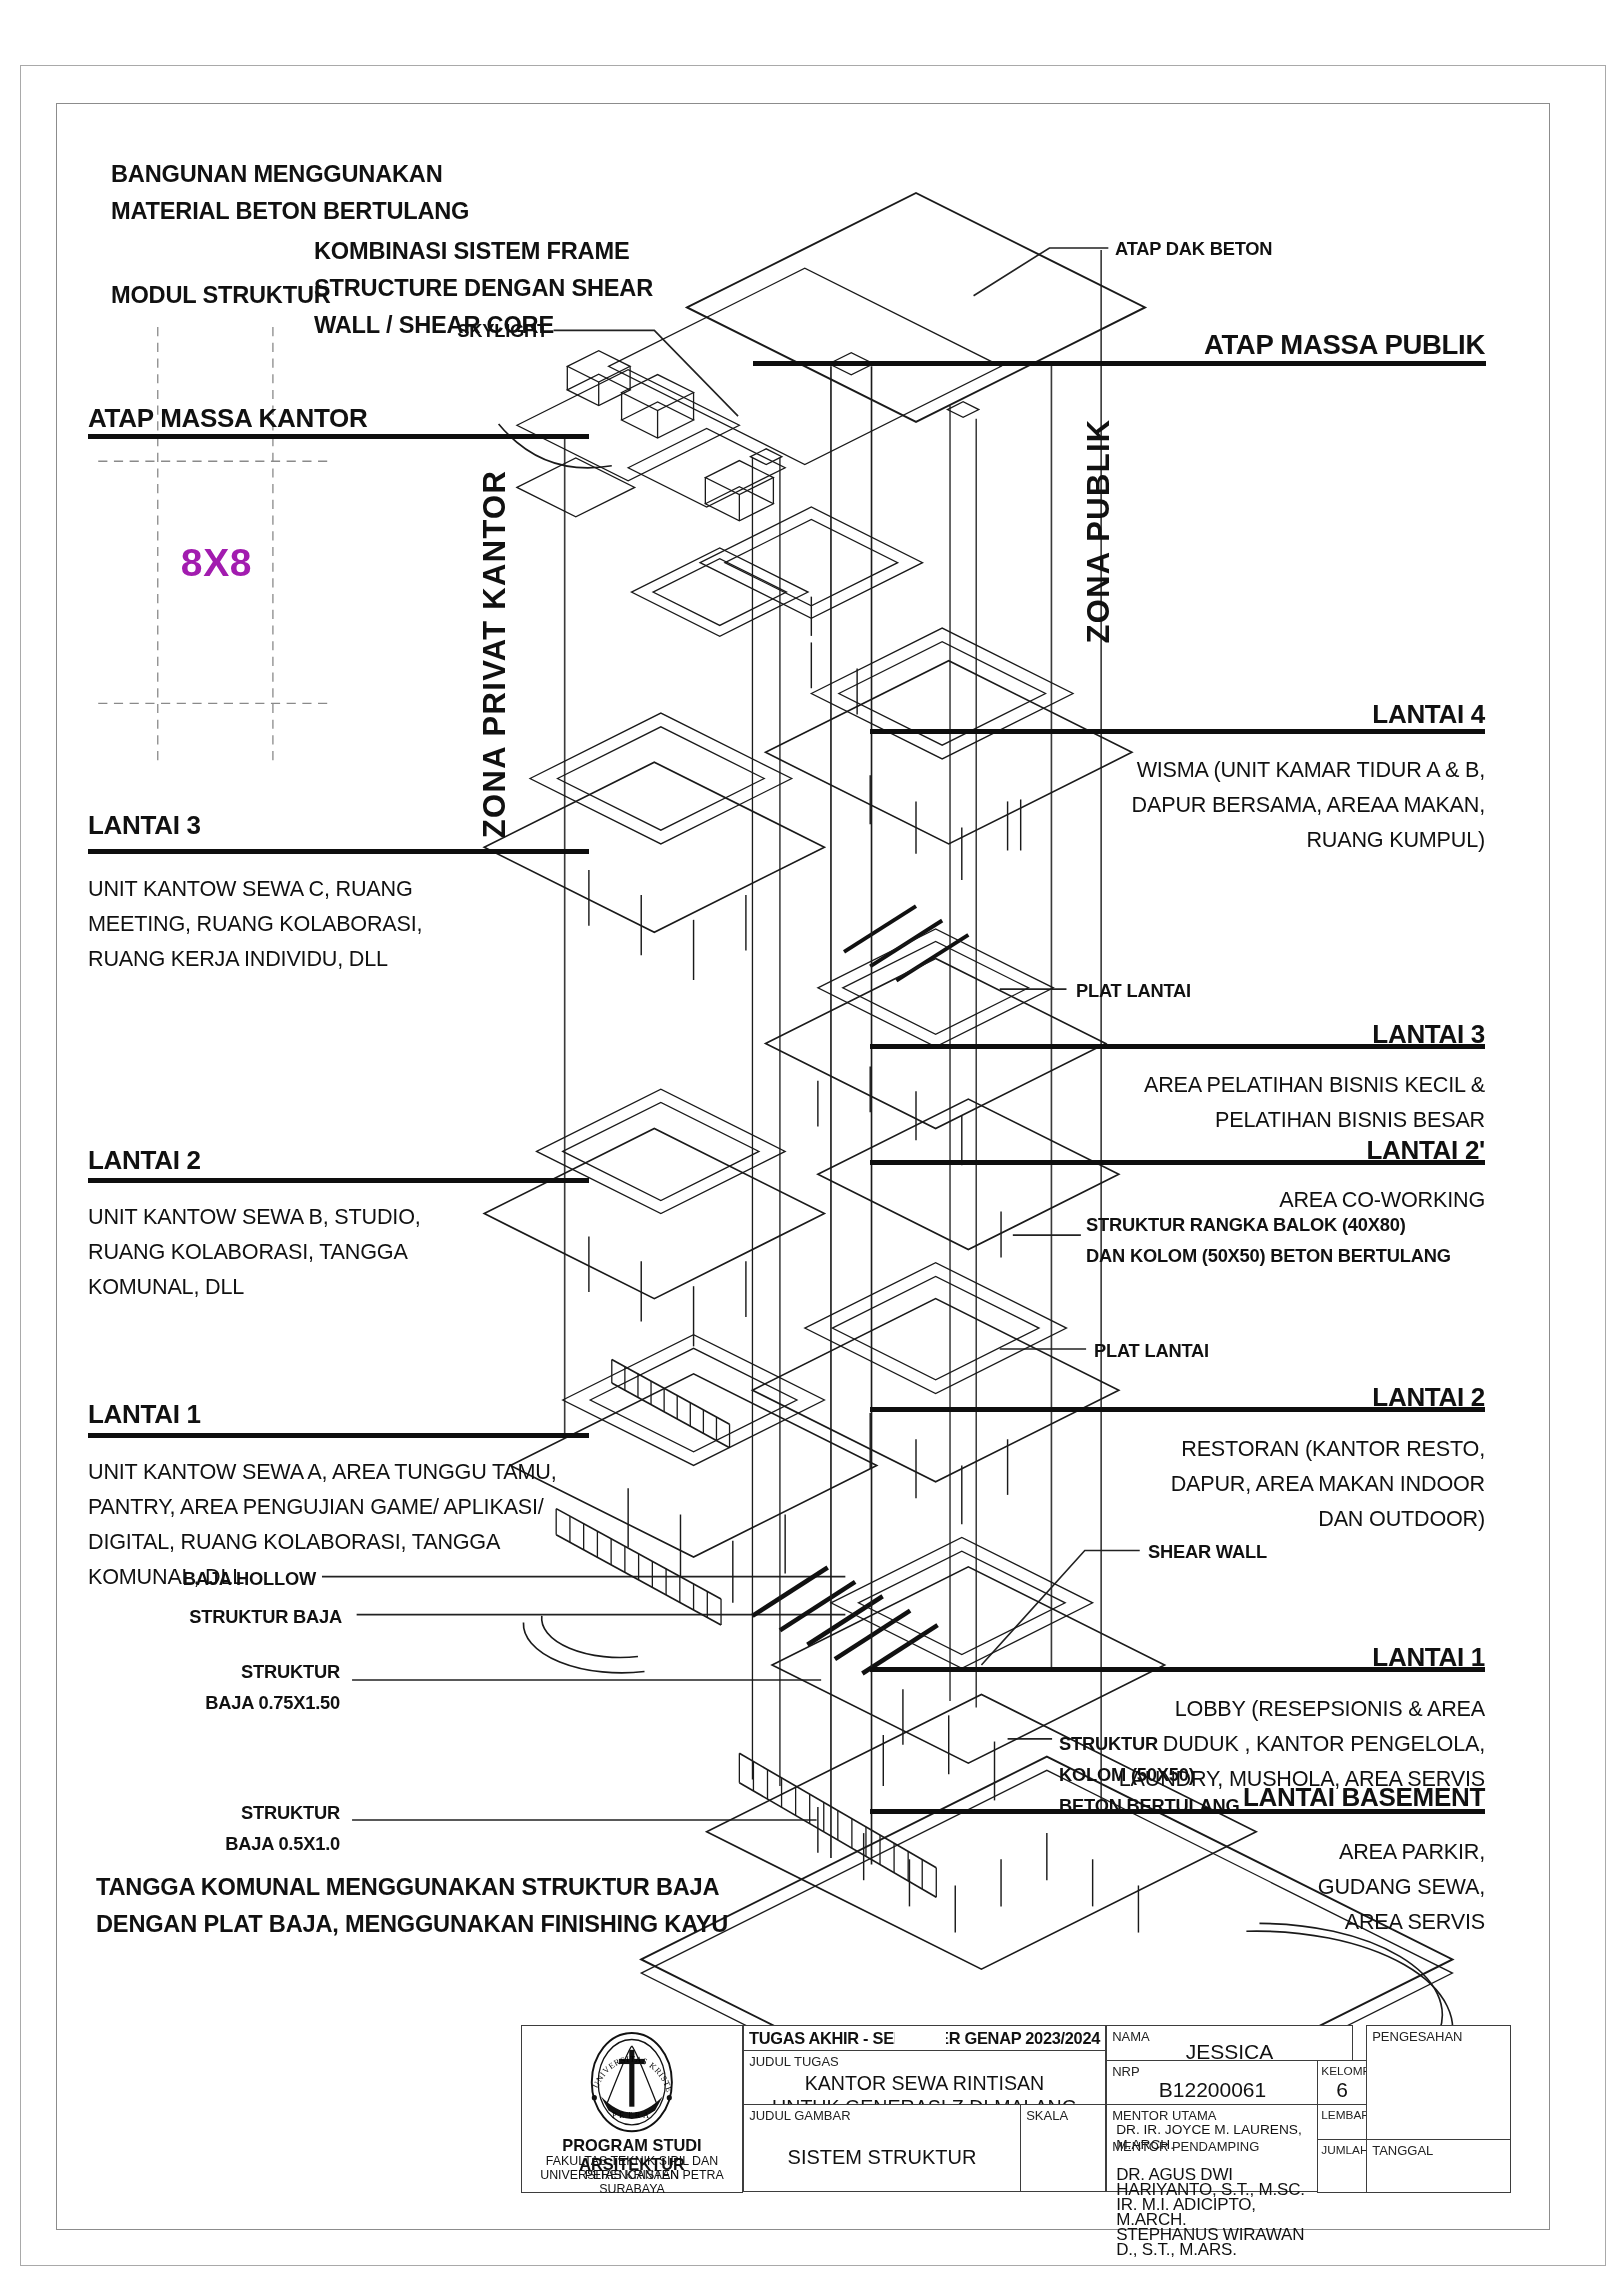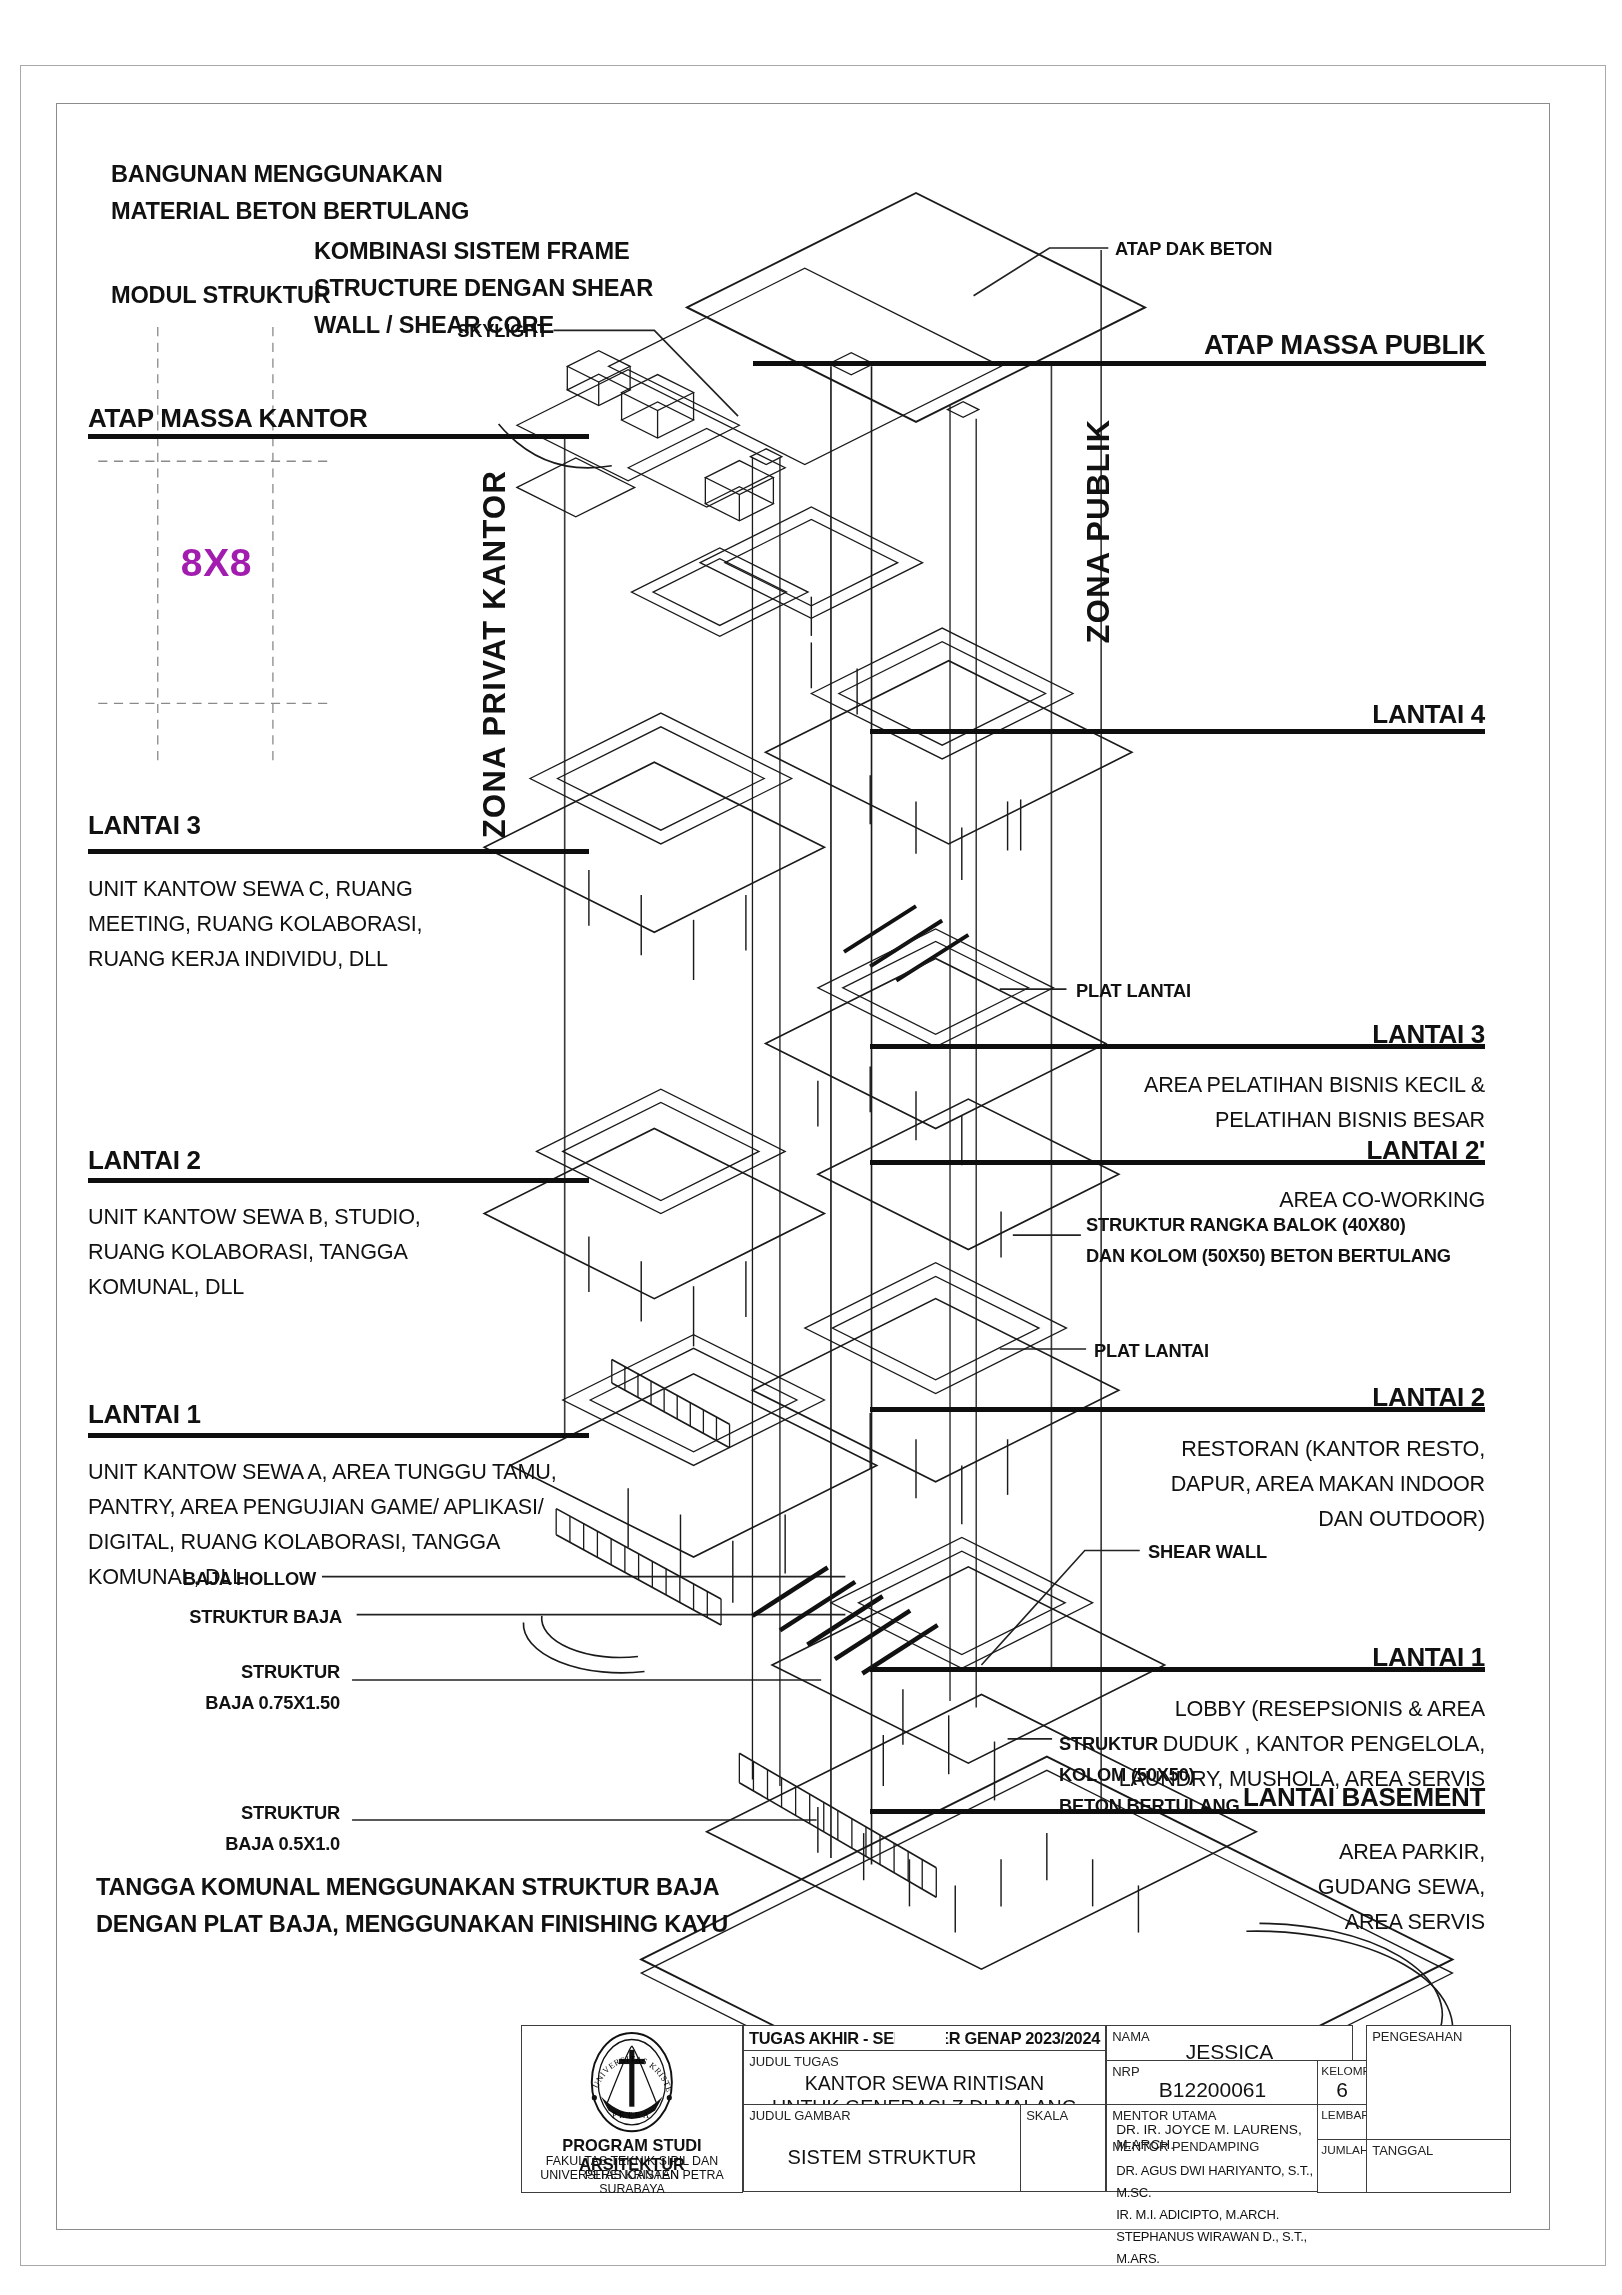--- a/index.html
+++ b/index.html
@@ -292,20 +292,23 @@
   <div class="abs d pre" style="left:88px;top:1447px">UNIT KANTOW SEWA A, AREA TUNGGU TAMU,
 PANTRY, AREA PENGUJIAN GAME/ APLIKASI/
 DIGITAL, RUANG KOLABORASI, TANGGA
 KOMUNAL, DLL</div>
 
   <div class="abs h" style="right:137px;top:329px;font-size:27.5px">ATAP MASSA PUBLIK</div>
   <div class="rule" style="left:753px;top:361px;width:733px"></div>
 
   <div class="abs h" style="right:137px;top:699px">LANTAI 4</div>
   <div class="rule" style="left:870px;top:729px;width:615px"></div>
+  <div class="abs d pre right" style="right:137px;top:745px">WISMA (UNIT KAMAR TIDUR A &amp; B,
+DAPUR BERSAMA, AREAA MAKAN,
+RUANG KUMPUL)</div>
 
   <div class="abs h" style="right:137px;top:1019px">LANTAI 3</div>
   <div class="rule" style="left:870px;top:1044px;width:615px"></div>
   <div class="abs d pre right" style="right:137px;top:1060px">AREA PELATIHAN BISNIS KECIL &amp;
 PELATIHAN BISNIS BESAR</div>
 
   <div class="abs h" style="right:137px;top:1135px">LANTAI 2'</div>
   <div class="rule" style="left:870px;top:1160px;width:615px"></div>
   <div class="abs d pre right" style="right:137px;top:1175px">AREA CO-WORKING</div>
 
@@ -378,21 +381,21 @@
       <div class="cv" style="top:14.4px;font-size:21px">JESSICA</div>
     </div>
     <div class="cell" style="left:585px;top:35px;width:213px;height:45px">
       <div class="cl">NRP</div>
       <div class="cv" style="top:17px;font-size:21px">B12200061</div>
     </div>
     <div class="cell" style="left:585px;top:79px;width:213px;height:88px">
       <div class="cl">MENTOR UTAMA</div>
       <div style="position:absolute;left:9.2px;top:17px;font-size:13.7px">DR. IR. JOYCE M. LAURENS, M.ARCH.</div>
       <div class="cl" style="top:34px">MENTOR PENDAMPING</div>
-      <div class="pre" style="position:absolute;left:9.2px;top:48px;font-size:13px;line-height:22px;letter-spacing:-0.2px">DR. AGUS DWI HARIYANTO, S.T., M.SC.
+      <div class="pre" style="position:absolute;left:9.2px;top:55px;font-size:17px;line-height:15px;letter-spacing:-0.2px">DR. AGUS DWI HARIYANTO, S.T., M.SC.
 IR. M.I. ADICIPTO, M.ARCH.
 STEPHANUS WIRAWAN D., S.T., M.ARS.</div>
     </div>
     <div class="cell" style="left:796px;top:35px;width:50px;height:45px">
       <div class="cl" style="left:3.3px;font-size:11.8px">KELOMPOK</div>
       <div class="cv" style="top:17px;font-size:21px">6</div>
     </div>
     <div class="cell" style="left:796px;top:79px;width:50px;height:36px">
       <div class="cl" style="left:3.3px;font-size:11.8px">LEMBAR</div>
     </div>

